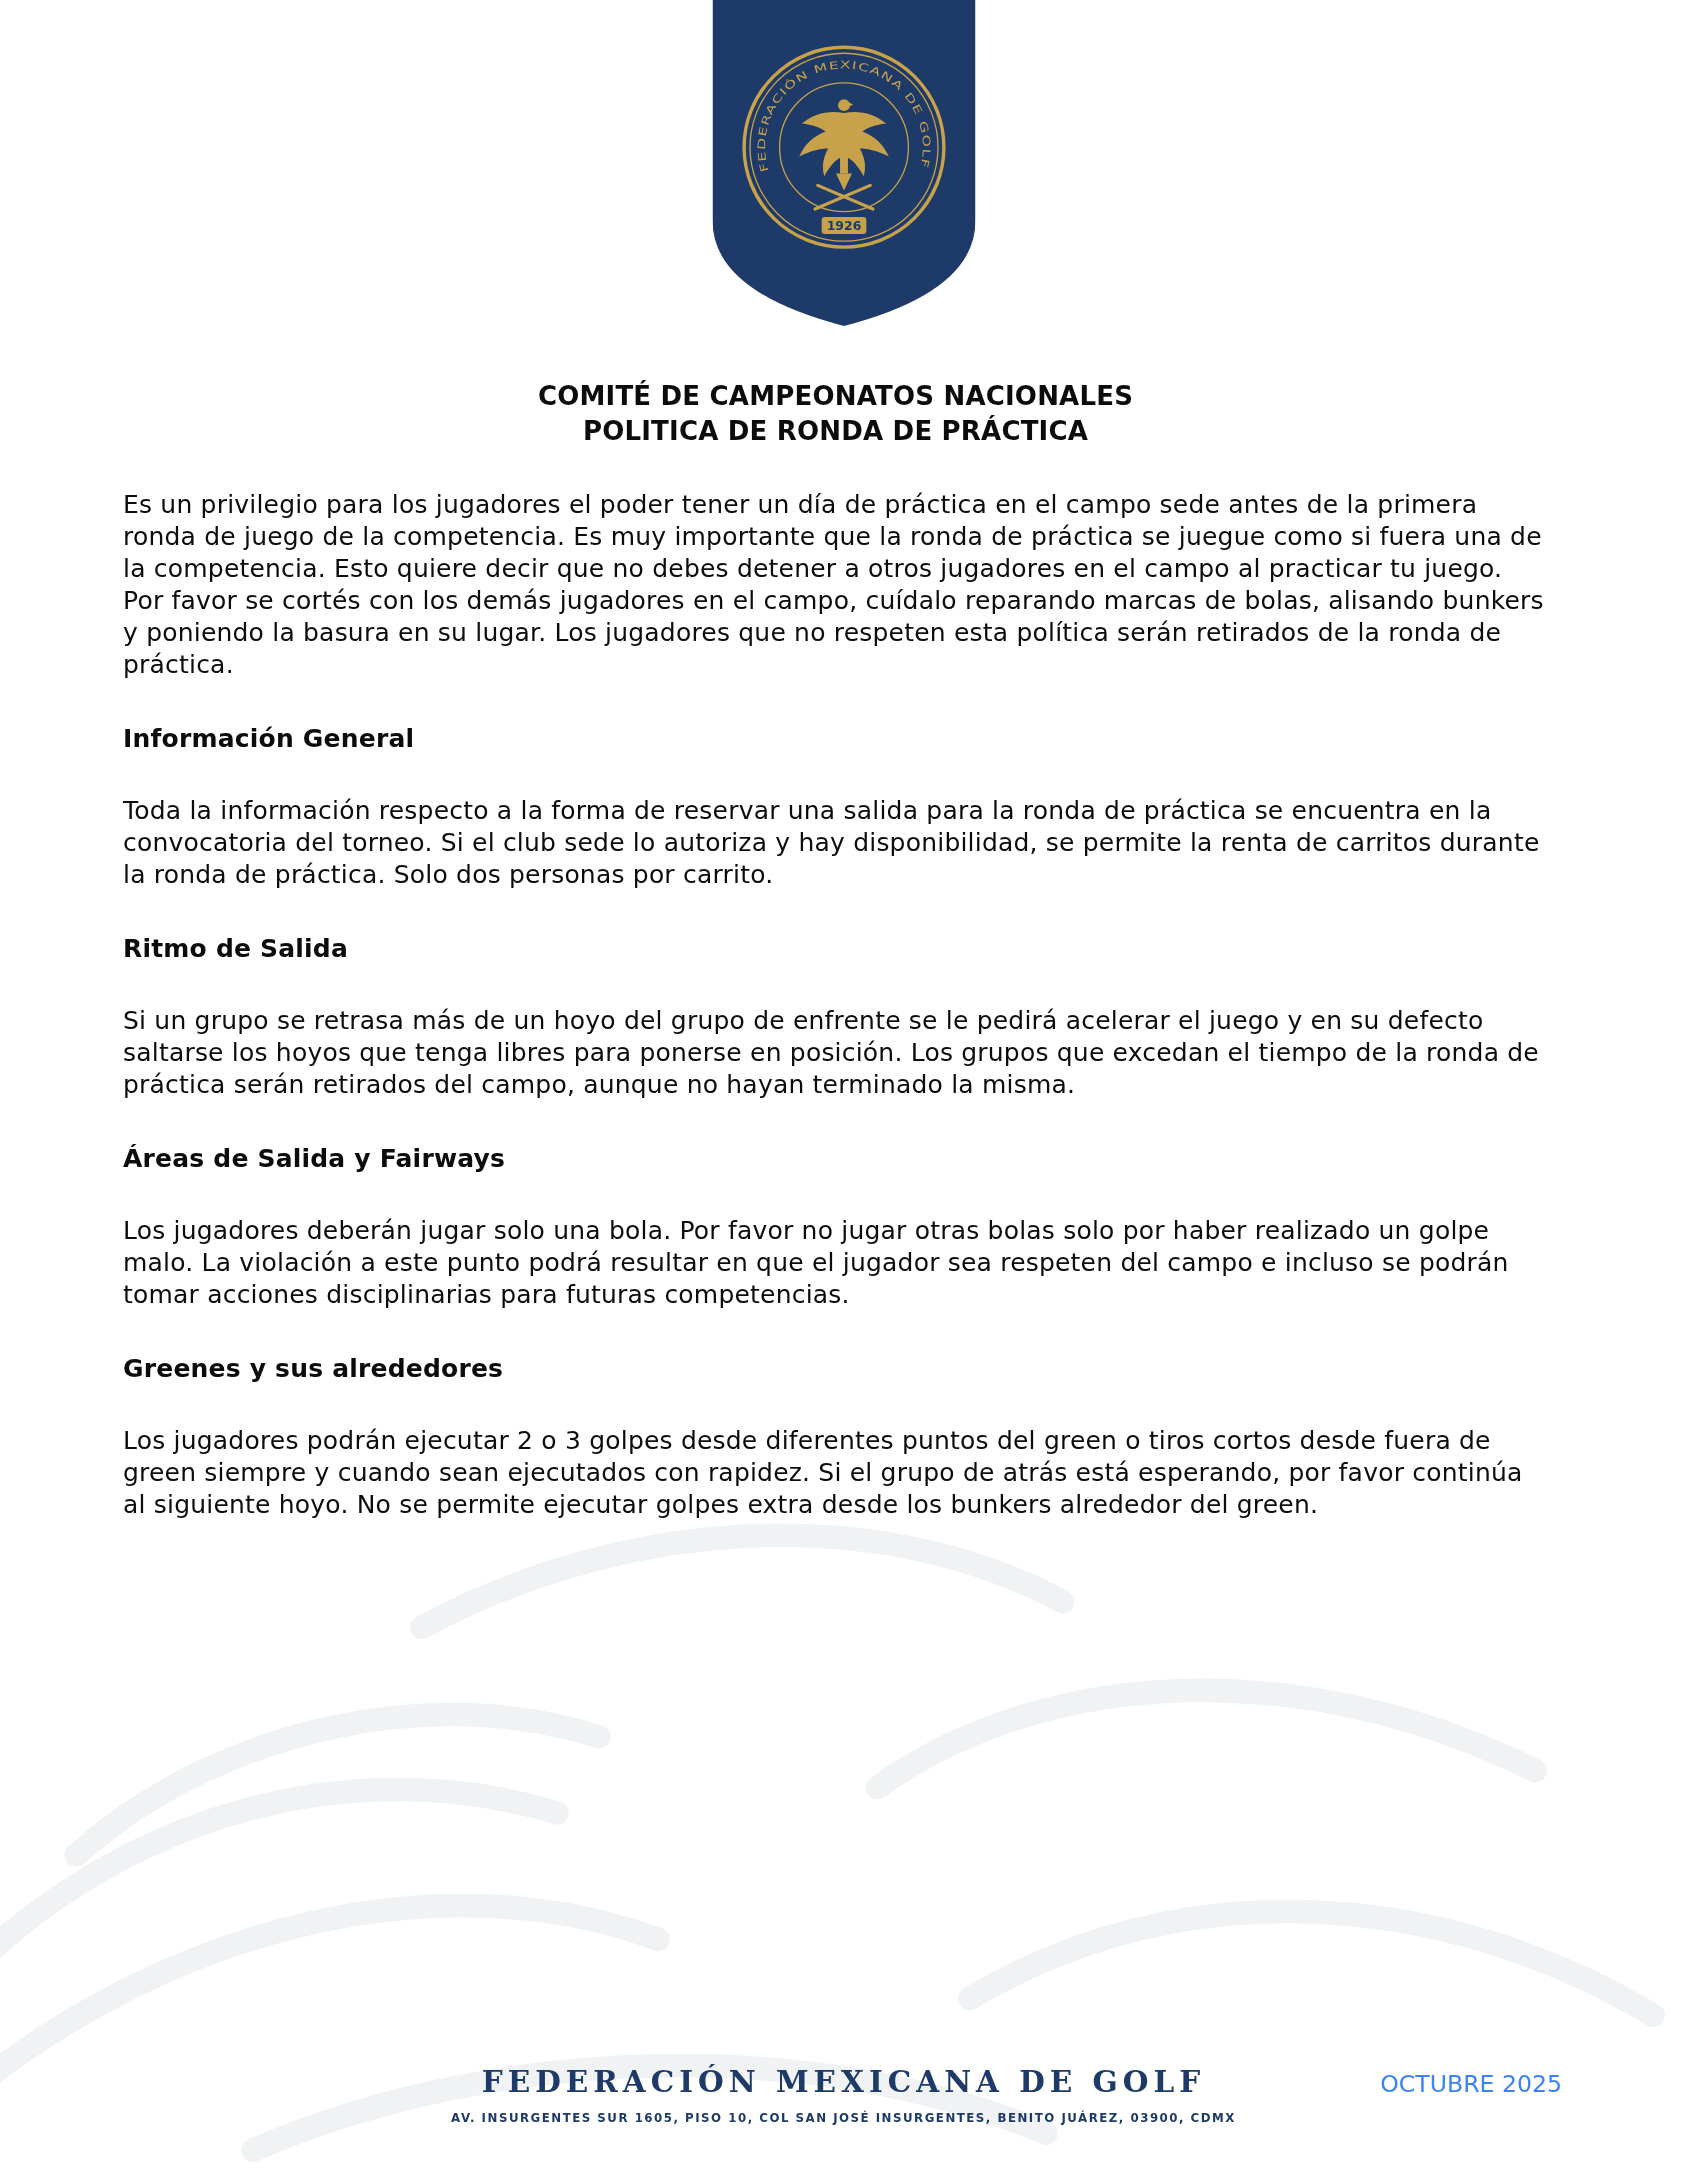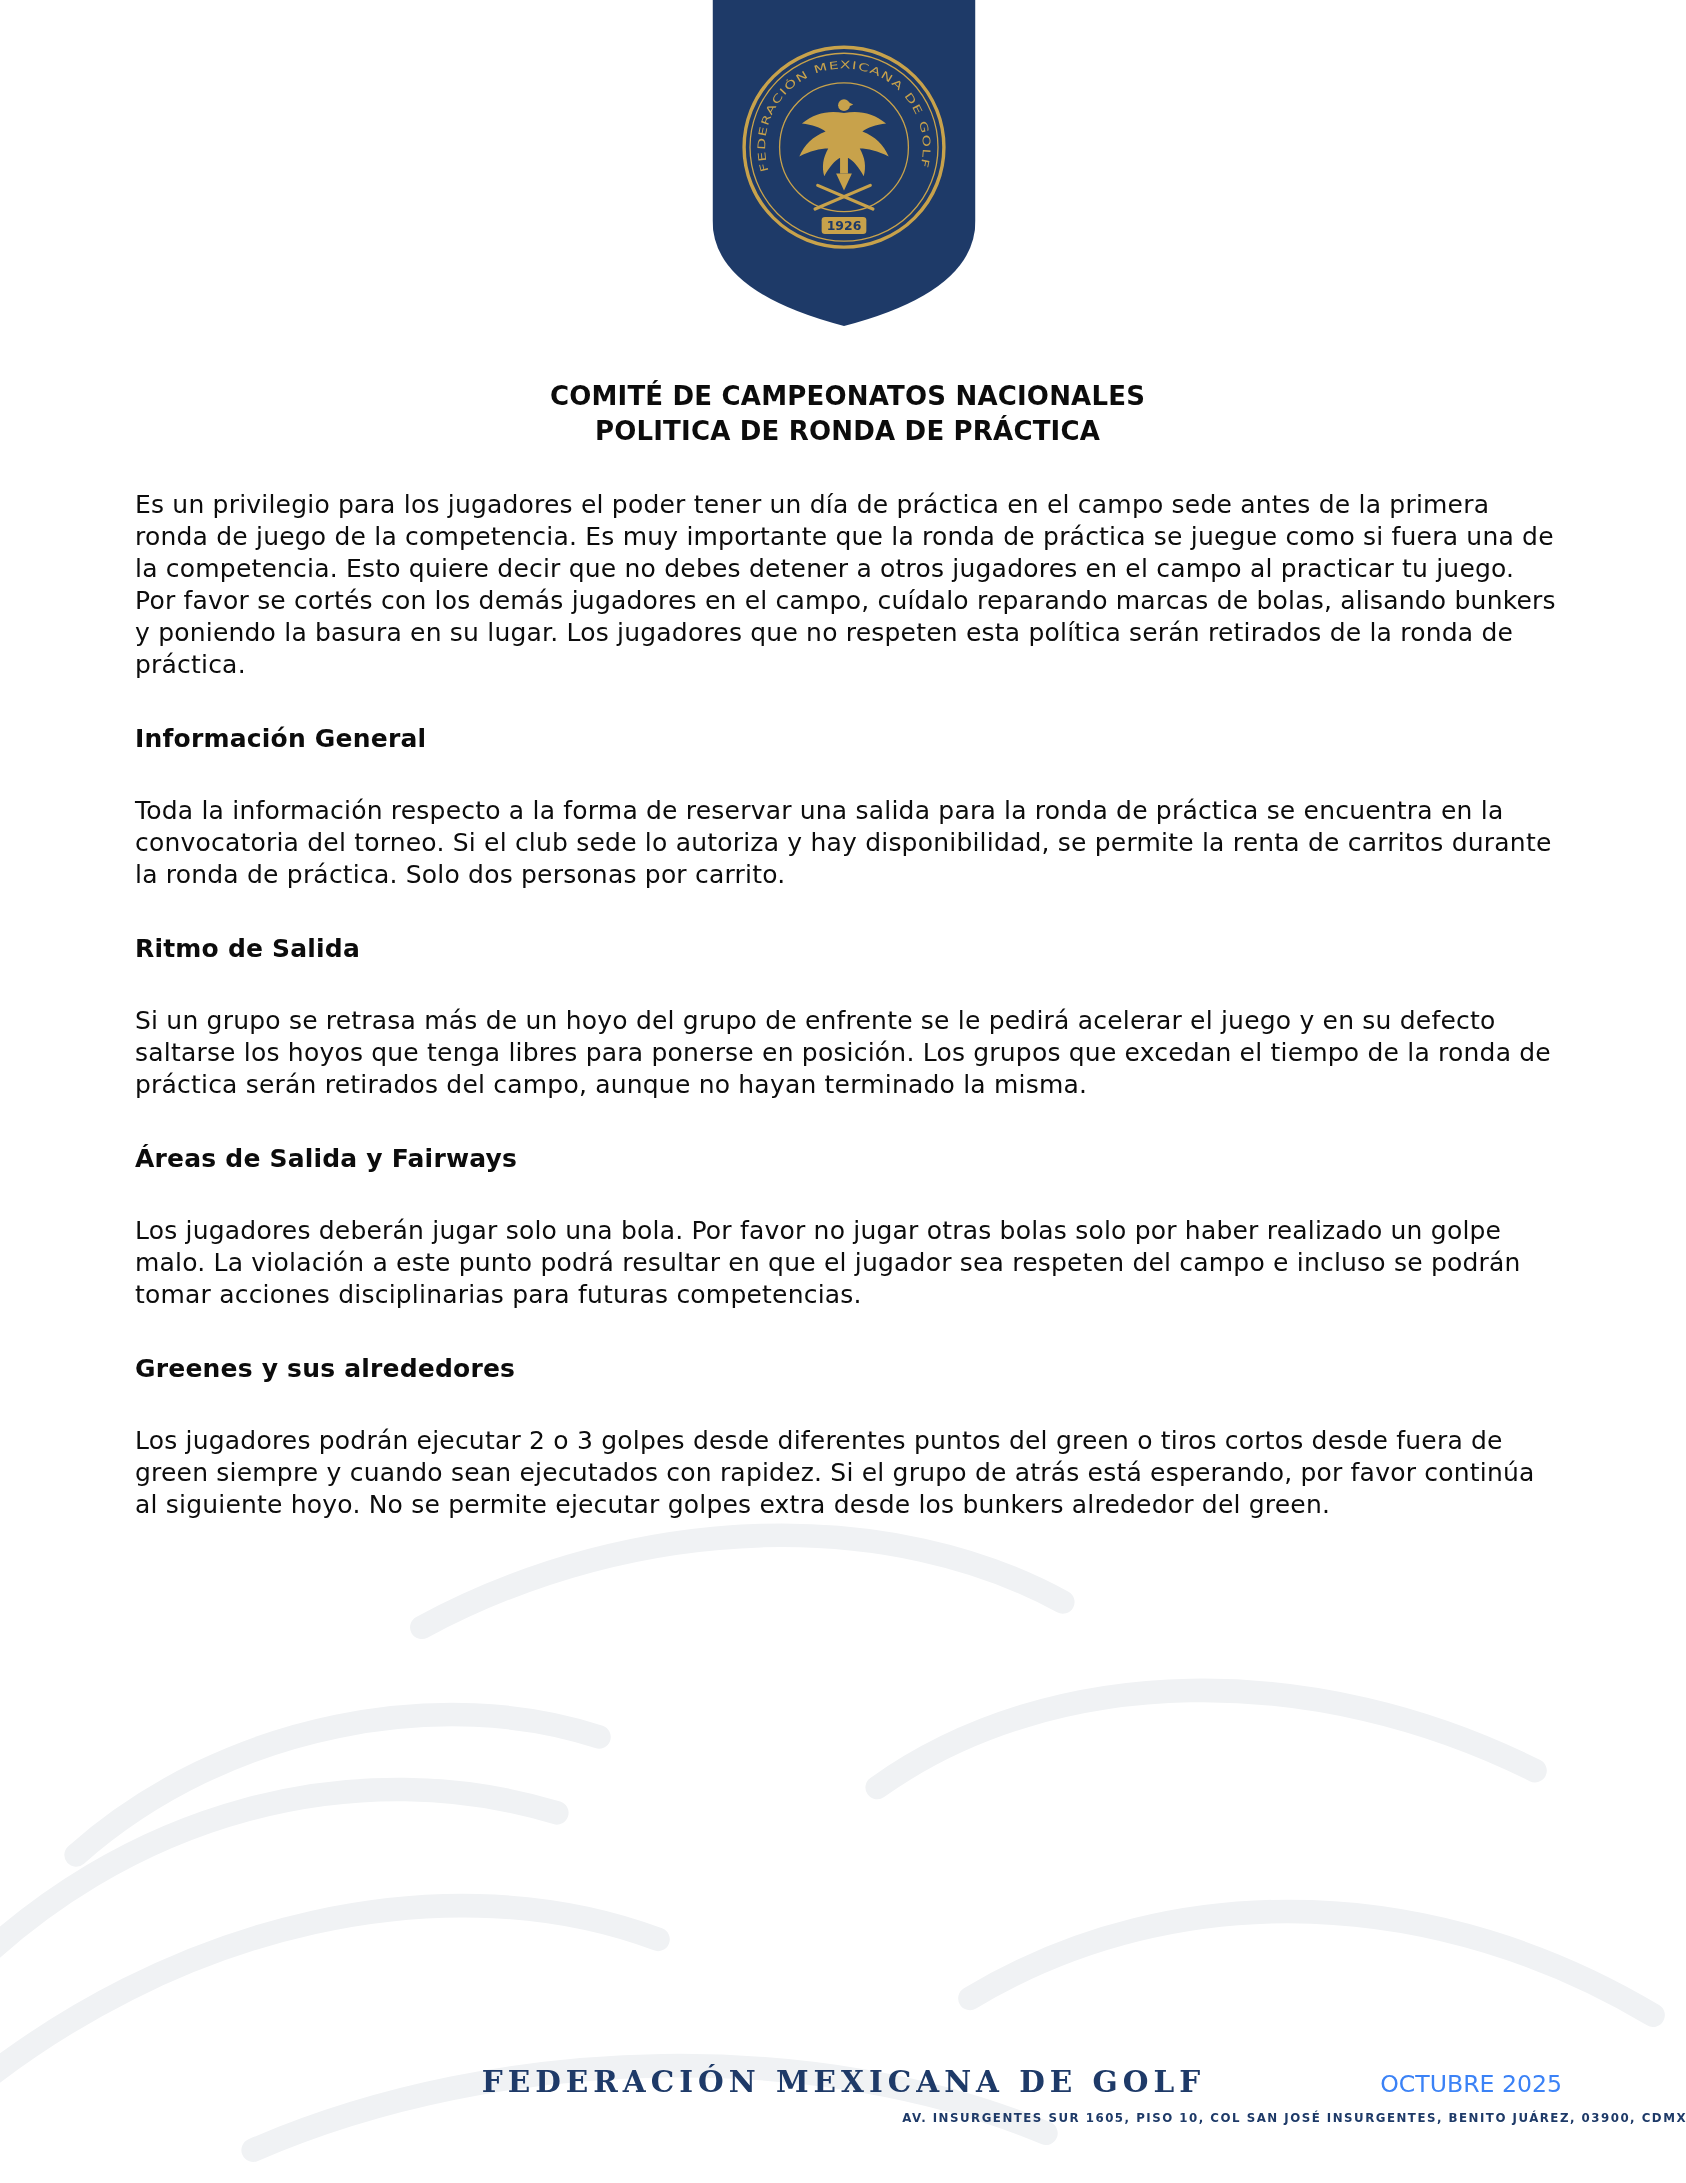--- a/index.html
+++ b/index.html
@@ -36,21 +36,20 @@
   
   .content {
     position: absolute;
     top: 379px;
     left: 123px;
     width: 1425px;
     z-index: 1;
     font-size: 25px;
     line-height: 1.28;
     letter-spacing: 0.2px;
-    margin-left: 12px;
   }
   .doc-title {
     text-align: center;
     font-weight: bold;
     font-size: 26px;
     line-height: 1.35;
   }
   .content p { margin-top: 40px; }
   .content h2 {
     margin-top: 42px;
@@ -75,21 +74,20 @@
     color: #1e3a68;
     white-space: nowrap;
   }
   .footer-address {
     margin-top: 11.8px;
     font-size: 11.8px;
     font-weight: 700;
     letter-spacing: 1.5px;
     color: #1e3a68;
     white-space: nowrap;
-    text-align: right;
   }
   .footer-date {
     position: absolute;
     right: 125px;
     top: 2070px;
     z-index: 1;
     font-size: 23.6px;
     color: #3b82f6;
     white-space: nowrap;
   }

